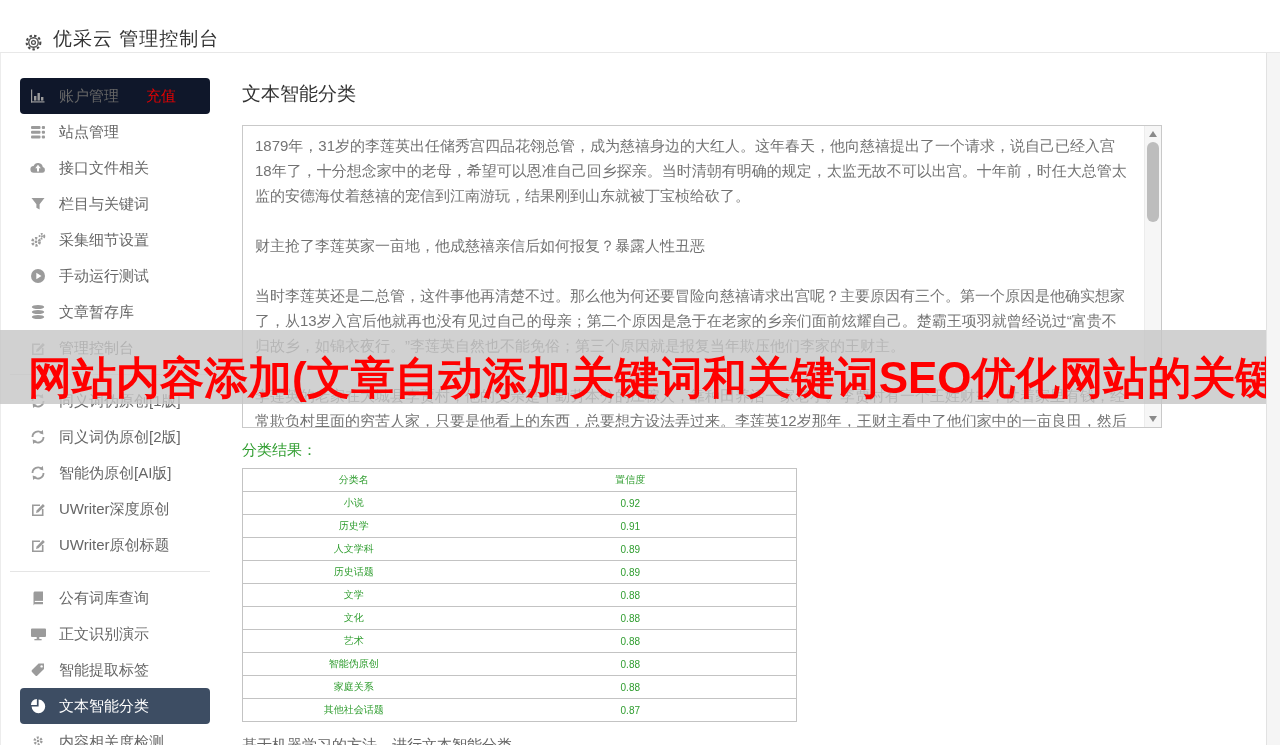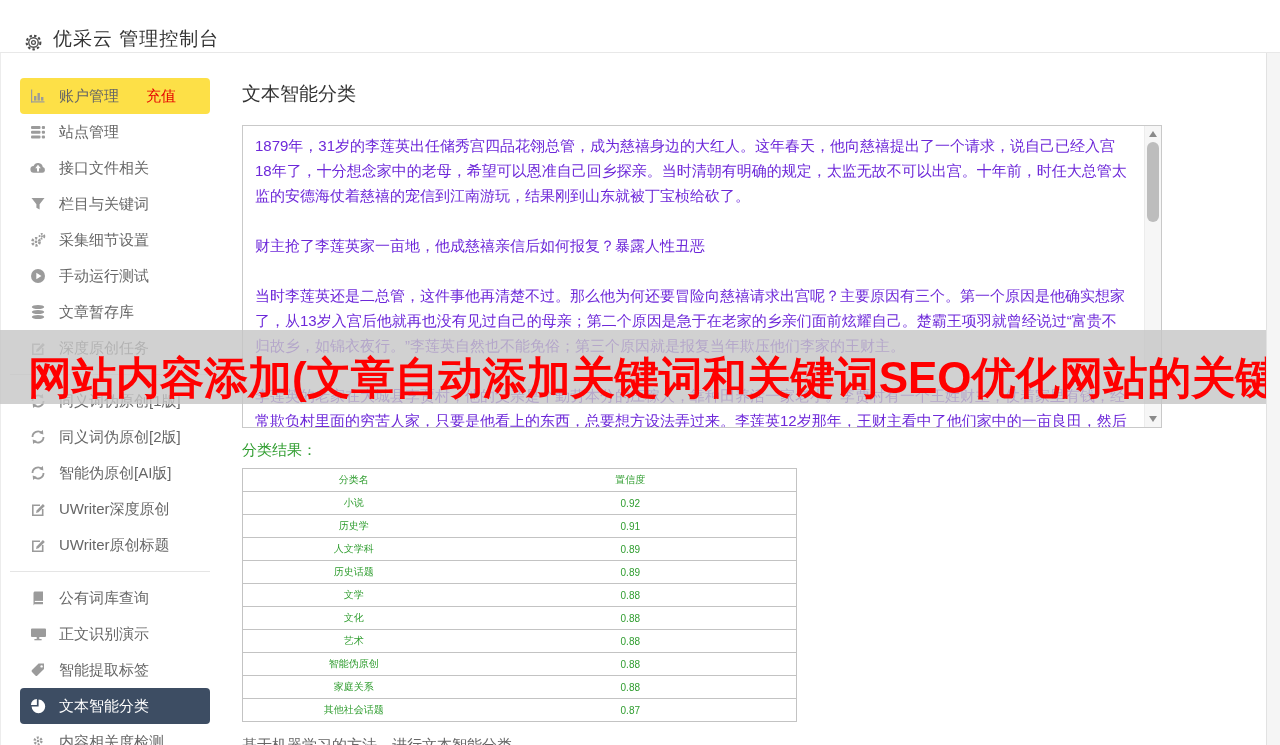--- a/index.html
+++ b/index.html
@@ -10,32 +10,32 @@
   
   .header{height:53px;border-bottom:1px solid #e8e8e8;display:flex;align-items:flex-end;padding-left:24px;gap:10px;box-sizing:border-box}
   .header .hgear svg{width:19px;height:19px;display:block}
   .header .title{font-size:19px;color:#333;letter-spacing:1px}
   .left-edge{position:absolute;left:0;top:53px;bottom:0;width:1px;background:#ececec;z-index:5}
   
   .layout{display:flex}
   .sidebar{width:210px;flex-shrink:0;padding-top:25px;box-sizing:border-box}
   .s-item{margin-left:20px;width:190px;height:36px;display:flex;align-items:center;gap:13px;
     padding-left:10px;box-sizing:border-box;border-radius:4px;color:#666;font-size:15px;cursor:pointer;white-space:nowrap}
-  .s-item.first{background:#fde047}
+  .s-item.first{background:#0f172a}
   .s-item.active{background:#3d4d63;color:#fff}
   .badge{color:#e60000;margin-left:14px}
   .icn{width:16px;height:16px;display:inline-flex;flex-shrink:0}
   .icn svg{width:16px;height:16px;fill:#9b9b9b}
   .s-item.active .icn svg{fill:#fff}
   .divider{height:1px;background:#e5e5e5;margin:8px 0 8px 10px;width:200px}
   
   .main{flex:1;padding:28px 0 0 32px;box-sizing:border-box}
   .page-title{font-size:19px;font-weight:400;color:#333;margin:0 0 18px}
   .textbox{position:relative;width:920px;height:303px;border:1px solid #c9c9c9;box-sizing:border-box;overflow:hidden;background:#fff}
-  .textbox-inner{padding:7px 32px 7px 12px;font-size:15px;line-height:25px;color:#6d28d9}
+  .textbox-inner{padding:7px 32px 7px 12px;font-size:15px;line-height:25px;color:#737373}
   .textbox-inner p{margin:0 0 25px}
   .vscroll{position:absolute;top:0;right:0;width:17px;height:100%;background:#f6f6f6;border-left:1px solid #ececec;box-sizing:border-box}
   .vs-btn{position:absolute;left:0;width:16px;height:14px}
   .vs-up{top:1px}.vs-down{bottom:1px}
   .tri-up,.tri-down{width:0;height:0;border-left:4px solid transparent;border-right:4px solid transparent;margin:4px auto 0}
   .tri-up{border-bottom:6px solid #8a8a8a}
   .tri-down{border-top:6px solid #8a8a8a}
   .vs-thumb{position:absolute;left:2px;top:16px;width:12px;height:80px;background:#bdbdbd;border-radius:6px}
   
   .result-label{color:#2f9d2f;font-size:15px;margin:13px 0 8px}
@@ -148,21 +148,21 @@
       <span class="lbl">文章暂存库</span>
     </div>
 
     <div class="s-item">
       <span class="icn">
           <svg viewBox="0 0 16 16">
         <path d="M2 3.5h8v1.6H3.6v8.3h8.3V8H13.5v7H2z"></path>
         <path d="M6.6 9.4l6.3-6.3 1.9 1.9-6.3 6.3-2.5.6z"></path>
       </svg>
         </span>
-      <span class="lbl">深度原创任务</span>
+      <span class="lbl">管理控制台</span>
     </div>
 
     <div class="divider"></div>
 
     <div class="s-item">
       <span class="icn">
           <svg viewBox="0 0 16 16">
         <path d="M2.5 8a5.5 5.5 0 0 1 9.4-3.9" fill="none" stroke="#9b9b9b" stroke-width="1.8"></path>
         <polygon points="12.9,1 13.3,5.4 9.1,4.1"></polygon>
         <path d="M13.5 8a5.5 5.5 0 0 1-9.4 3.9" fill="none" stroke="#9b9b9b" stroke-width="1.8"></path>

